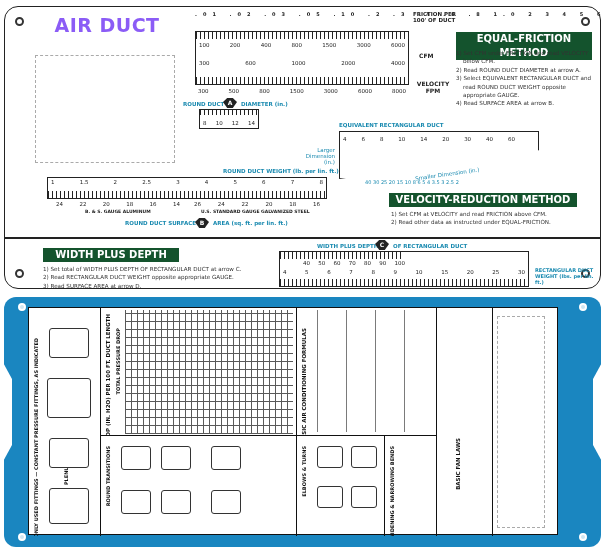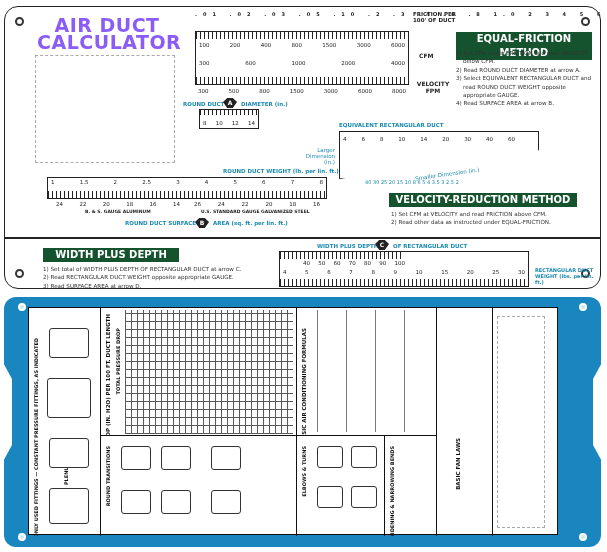--- a/index.html
+++ b/index.html
@@ -39,21 +39,20 @@
 <body>
 
 <div class="front">
   <div class="hole" style="left:10px;top:10px"></div>
   <div class="hole" style="right:10px;top:10px"></div>
   <div class="hole" style="left:10px;bottom:10px"></div>
   <div class="hole" style="right:10px;bottom:10px"></div>
 
   <div class="title">
     <div>AIR DUCT</div>
-    <div>CALCULATOR</div>
   </div>
   <div class="window"></div>
 
   <div class="lbl-dark" style="left:190px;top:4px;font-size:5px;letter-spacing:6px">.01 .02 .03 .05 .10 .2 .3 .4 .6 .8 1.0 2 3 4 5 6 8 10</div>
   <div class="scale" style="left:190px;top:24px;width:214px;height:54px">
     <div class="ticks" style="top:0"></div>
     <div class="nums" style="top:10px">
         <span>100</span>
         <span>200</span>
         <span>400</span>

